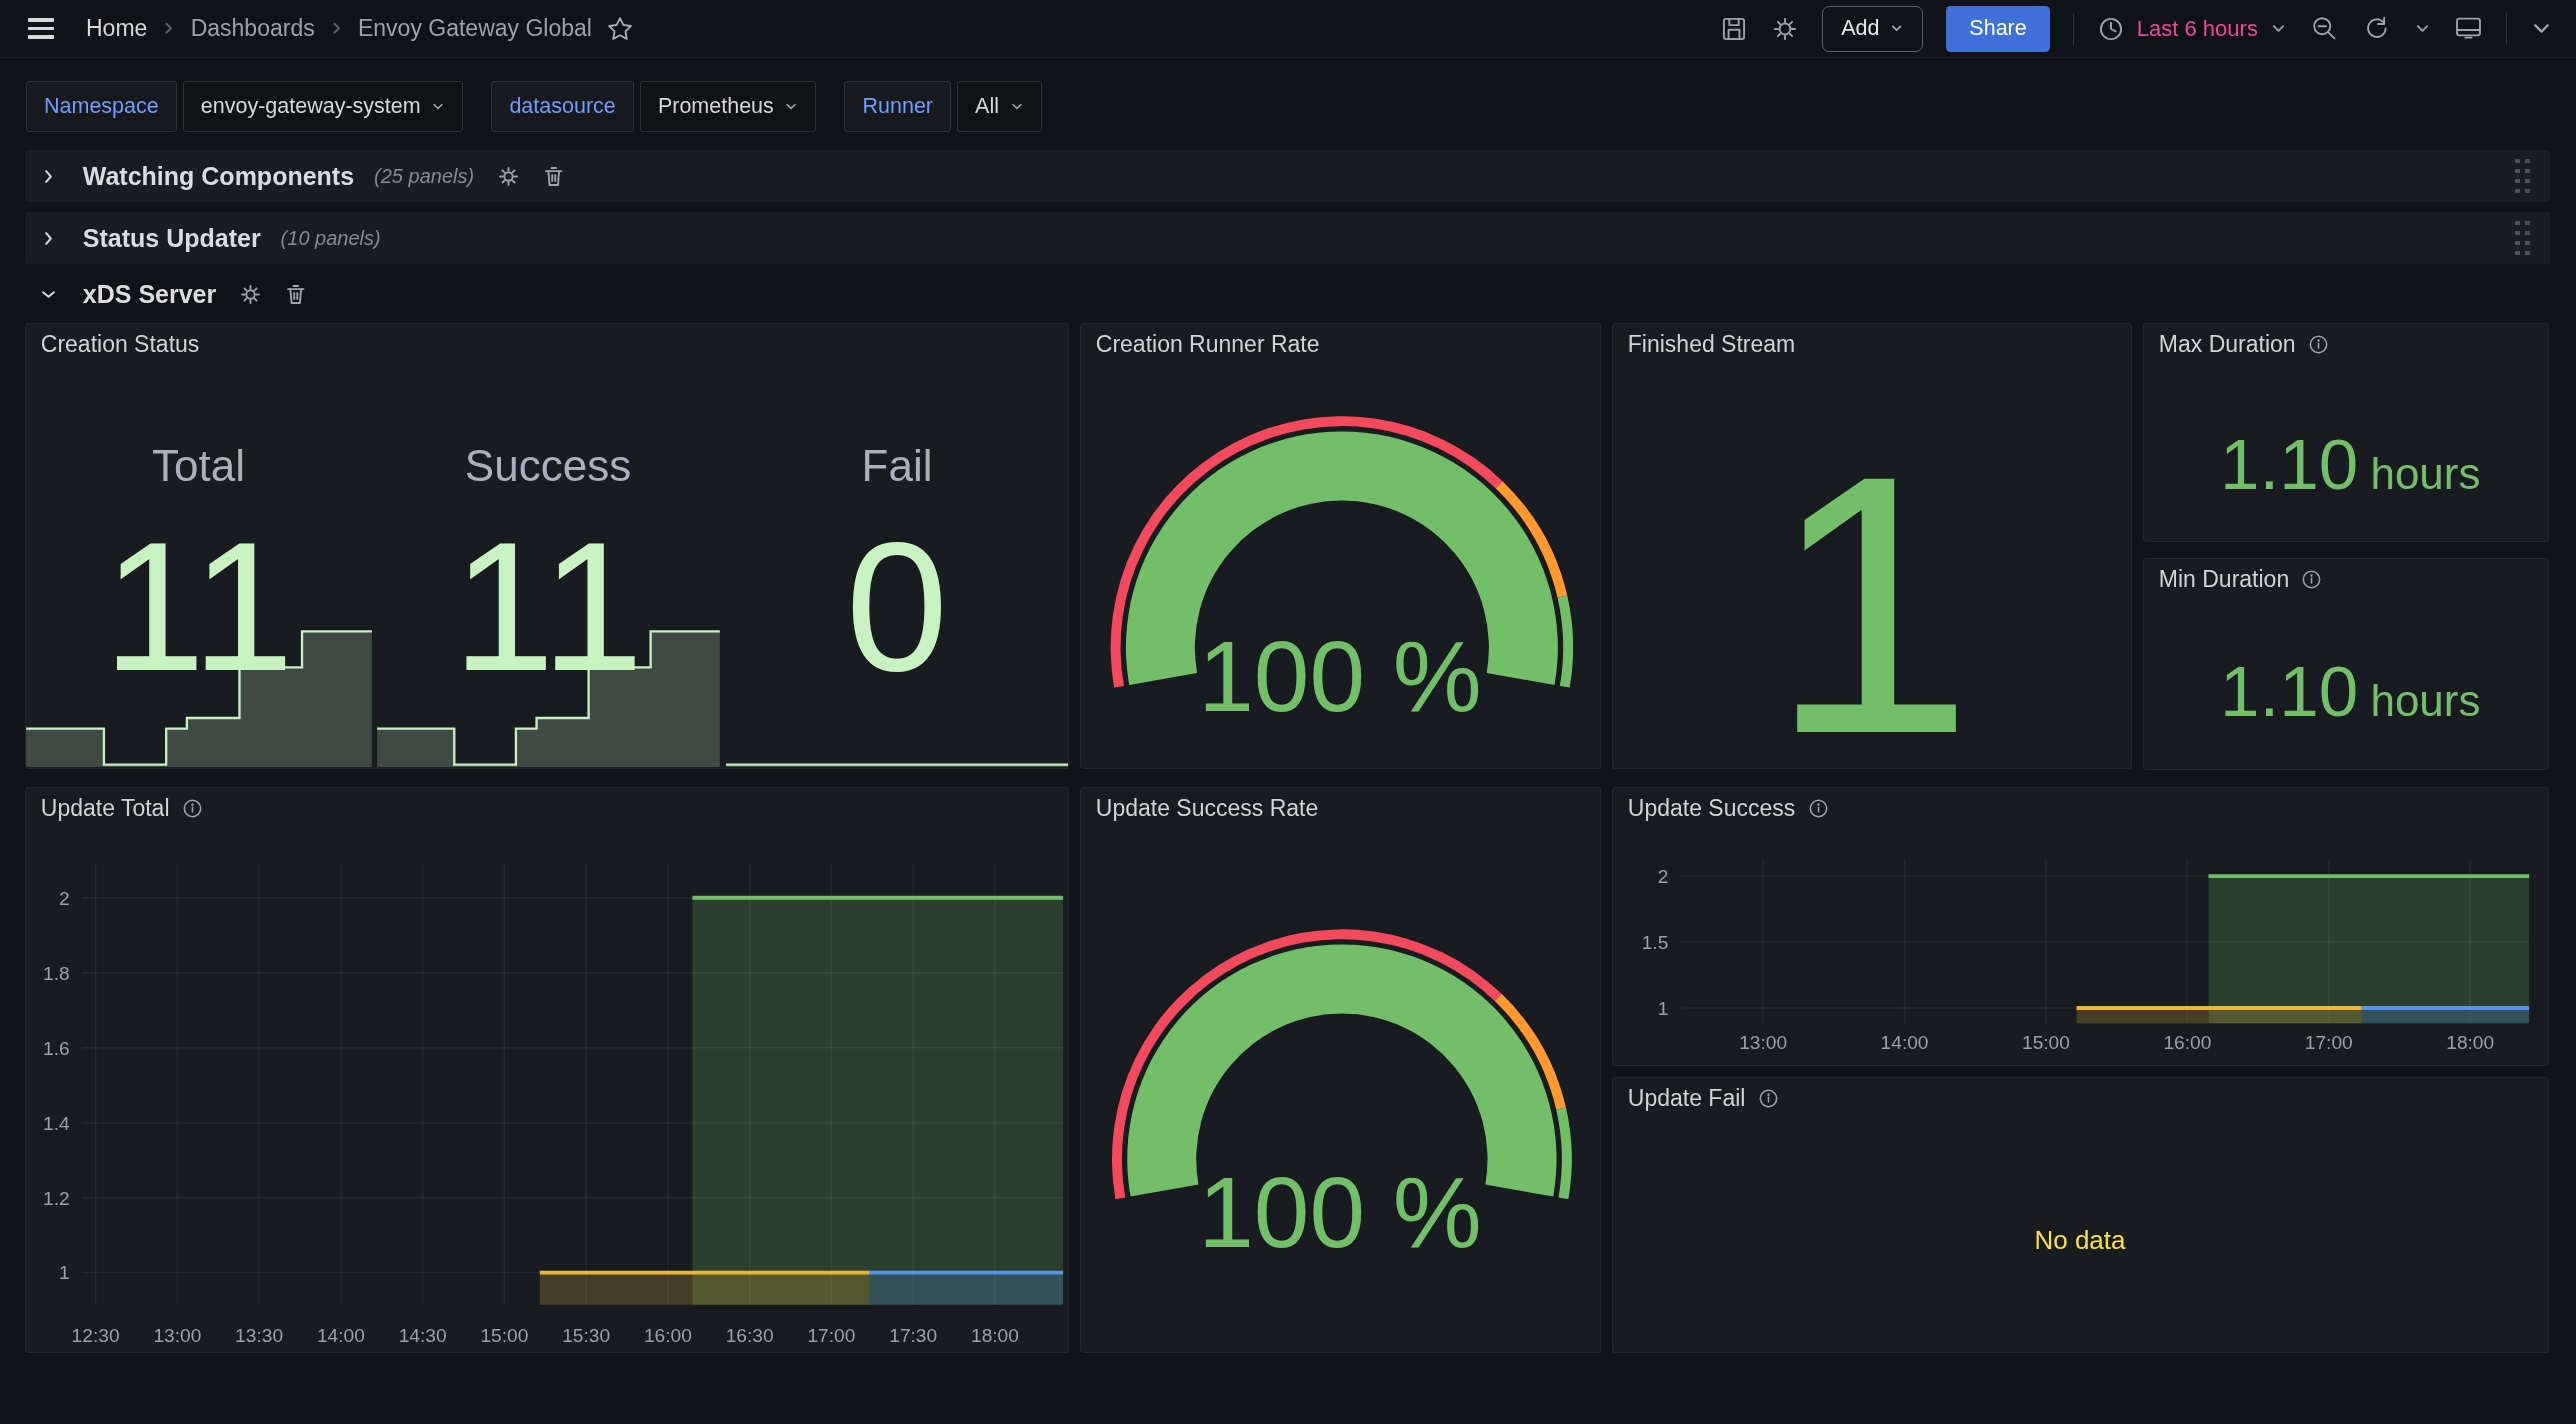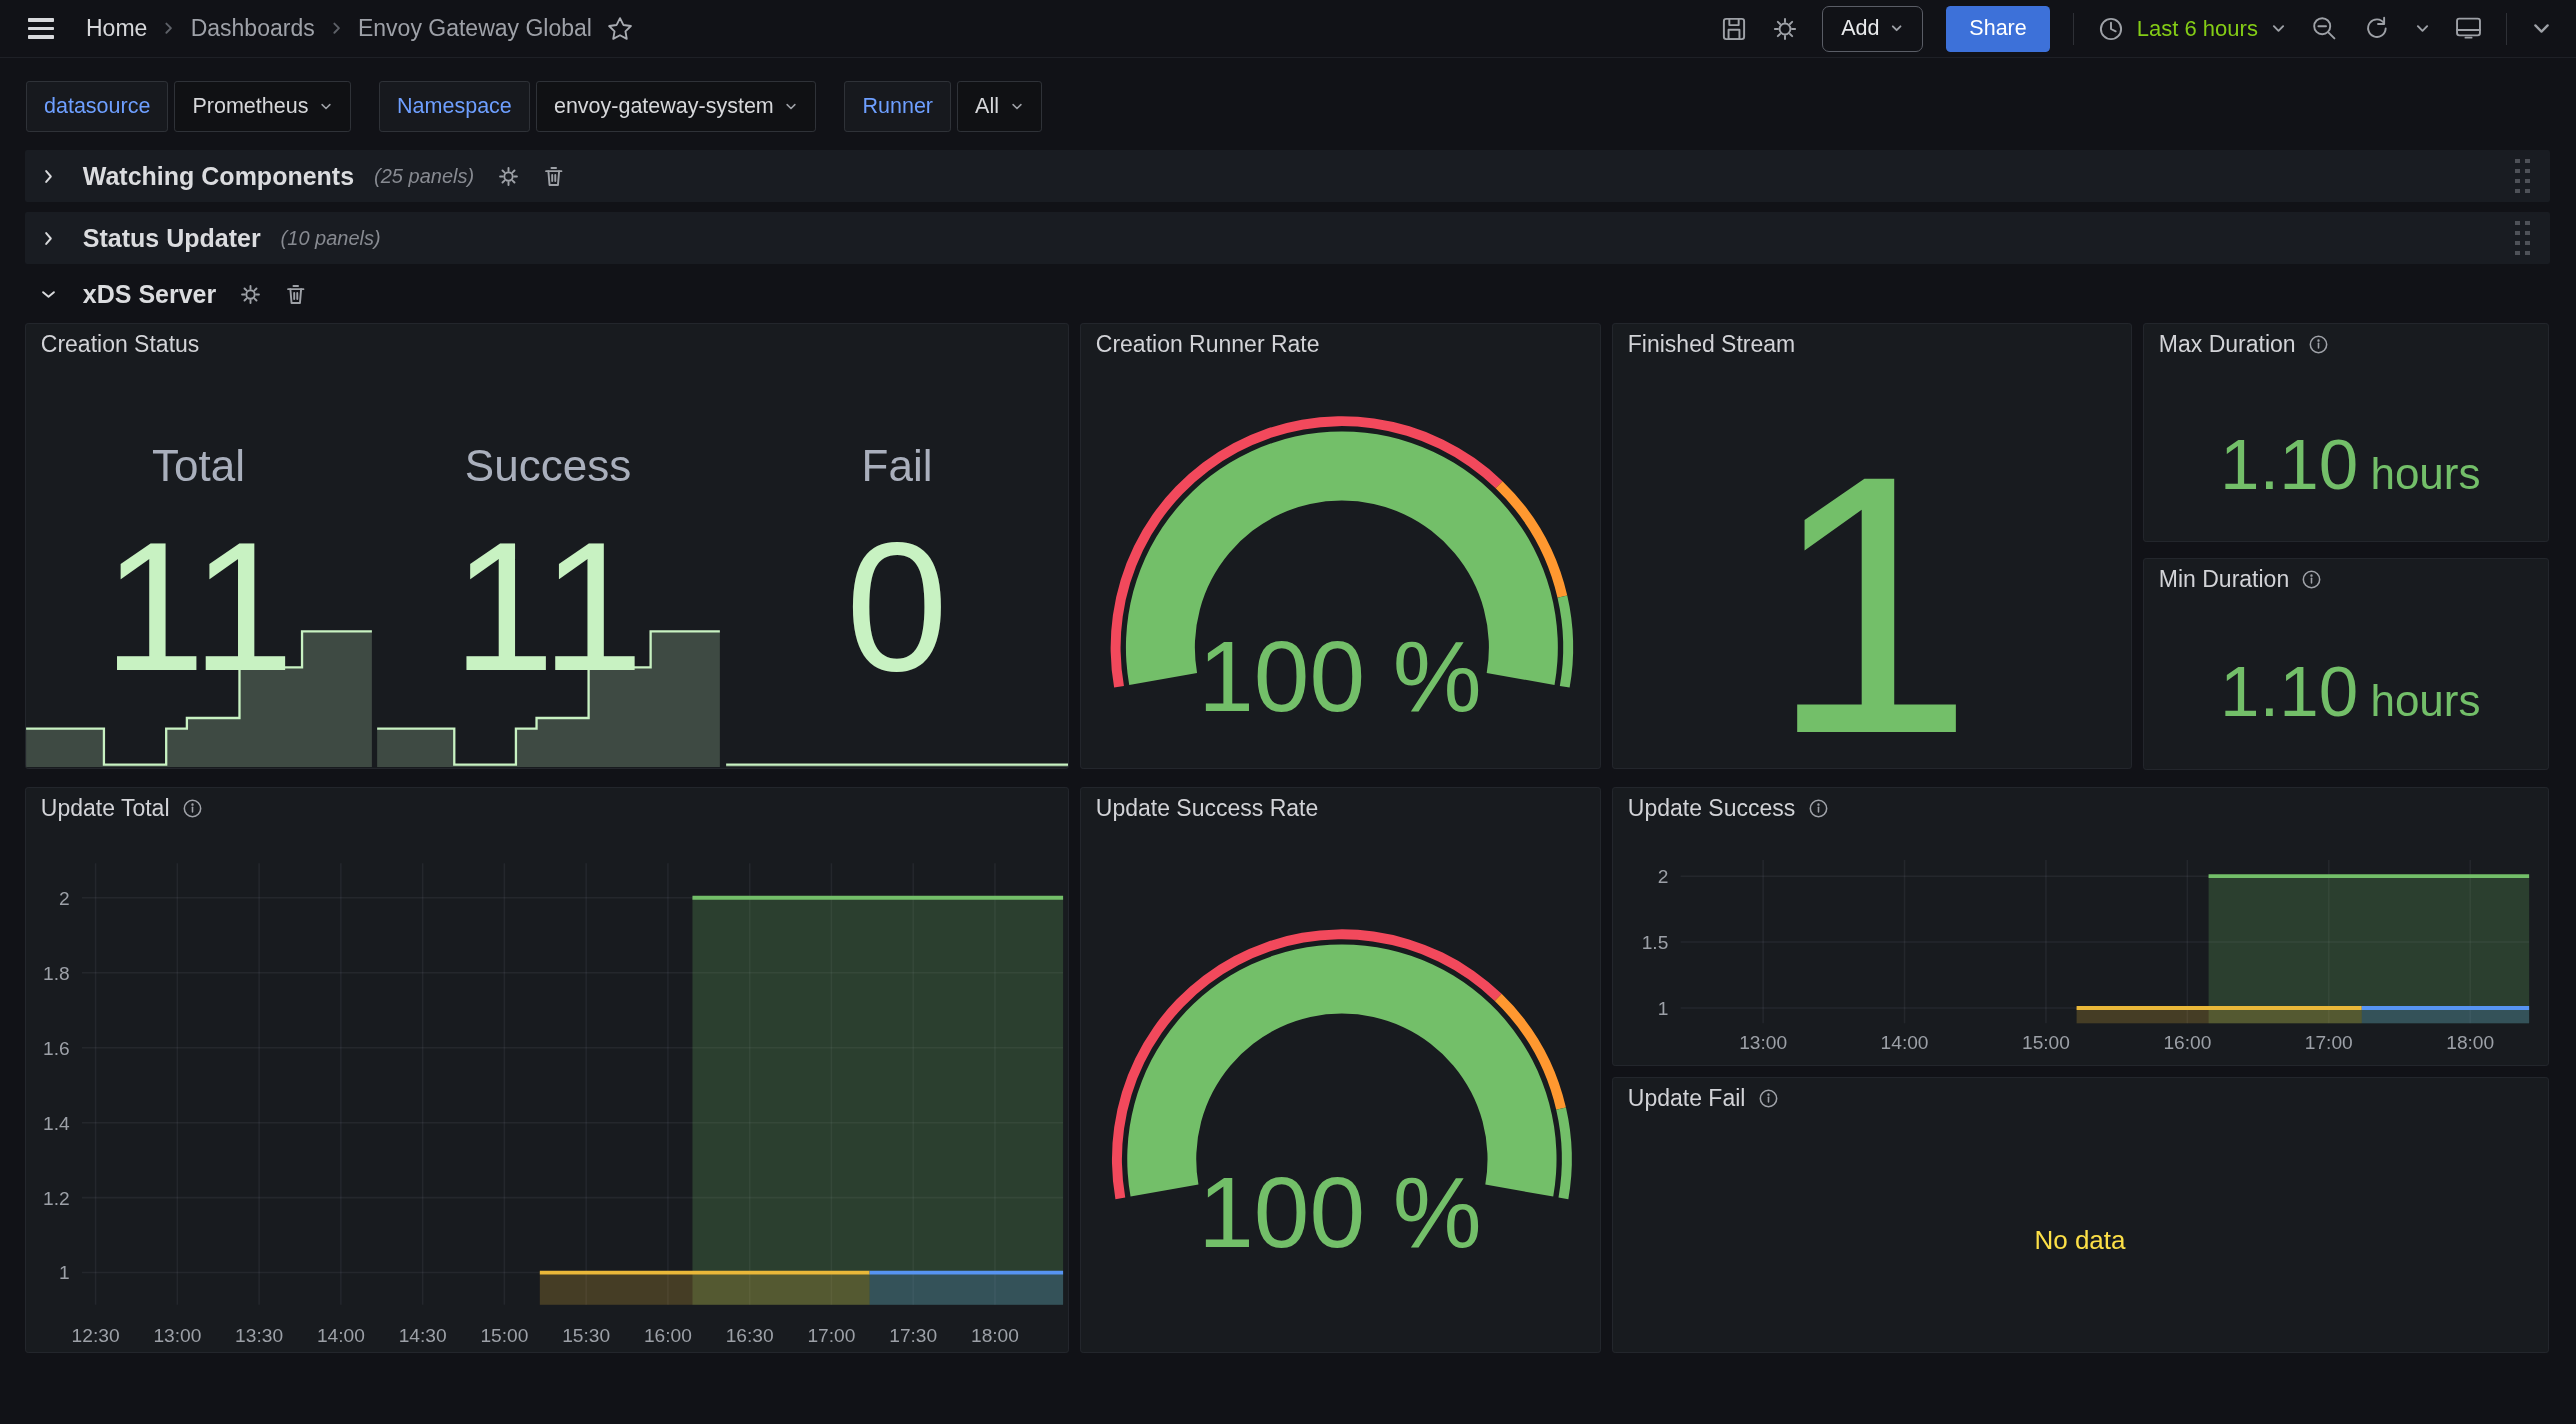--- a/index.html
+++ b/index.html
@@ -15,21 +15,21 @@
   .burger i{display:block;width:26px;height:3.1px;background:#D8D9DC;border-radius:0.8px}
   .crumbs{display:flex;align-items:center;gap:14px;margin-left:32px;font-size:23px}
   .crumb-home{color:#D7D8DB}
   .crumb{color:#9EA1A8}
   .tb-right{margin-left:auto;margin-right:23px;display:flex;align-items:center;gap:23px}
   .btn-add{height:46px;padding:0 18.4px;border:0.8px solid #5A5D66;border-radius:7px;background:transparent;
            font-size:21.5px;color:#E8E9EB;display:flex;align-items:center;gap:9.2px;font-family:inherit}
   .btn-share{height:46px;padding:0 23px;border:none;border-radius:4.6px;background:#3D71D9;font-size:21.5px;
              font-weight:500;color:#FFFFFF;display:flex;align-items:center;font-family:inherit}
   .tb-div{width:0.8px;height:32px;background:#2E3036}
-  .timepick{display:flex;align-items:center;gap:12.3px;font-size:22px;color:#84cc16}
+  .timepick{display:flex;align-items:center;gap:12.3px;font-size:22px;color:#ec4899}
 
   
   .vars{position:absolute;top:81px;left:26px;display:flex;gap:28px}
   .var-group{display:flex;gap:6.1px}
   .pill{height:51px;padding:0 17px;border:0.8px solid #2F3238;border-radius:3.1px;display:flex;align-items:center;
         box-sizing:border-box;font-size:21.5px}
   .pill-label{background:#17191E;color:#6E9FFF}
   .pill-value{background:#101114;color:#D6D7DA;gap:10.7px}
 
   
@@ -154,32 +154,32 @@
     </svg>
     <div class="tb-div"></div>
     <svg class="icon" width="23" height="23" viewBox="0 0 30 30">
         <polyline points="7,11 15,19 23,11" stroke-width="3"></polyline>
       </svg>
   </div>
 </header>
 
 <div class="vars">
   <div class="var-group">
+    <div class="pill pill-label">Namespace</div>
+    <div class="pill pill-value">
+      <span>envoy-gateway-system</span>
+      <svg class="icon" width="14" height="14" viewBox="0 0 18 18">
+          <polyline points="4,6 9,11 14,6" stroke-width="2"></polyline>
+        </svg>
+    </div>
+  </div>
+  <div class="var-group">
     <div class="pill pill-label">datasource</div>
     <div class="pill pill-value">
       <span>Prometheus</span>
-      <svg class="icon" width="14" height="14" viewBox="0 0 18 18">
-          <polyline points="4,6 9,11 14,6" stroke-width="2"></polyline>
-        </svg>
-    </div>
-  </div>
-  <div class="var-group">
-    <div class="pill pill-label">Namespace</div>
-    <div class="pill pill-value">
-      <span>envoy-gateway-system</span>
       <svg class="icon" width="14" height="14" viewBox="0 0 18 18">
           <polyline points="4,6 9,11 14,6" stroke-width="2"></polyline>
         </svg>
     </div>
   </div>
   <div class="var-group">
     <div class="pill pill-label">Runner</div>
     <div class="pill pill-value">
       <span>All</span>
       <svg class="icon" width="14" height="14" viewBox="0 0 18 18">

